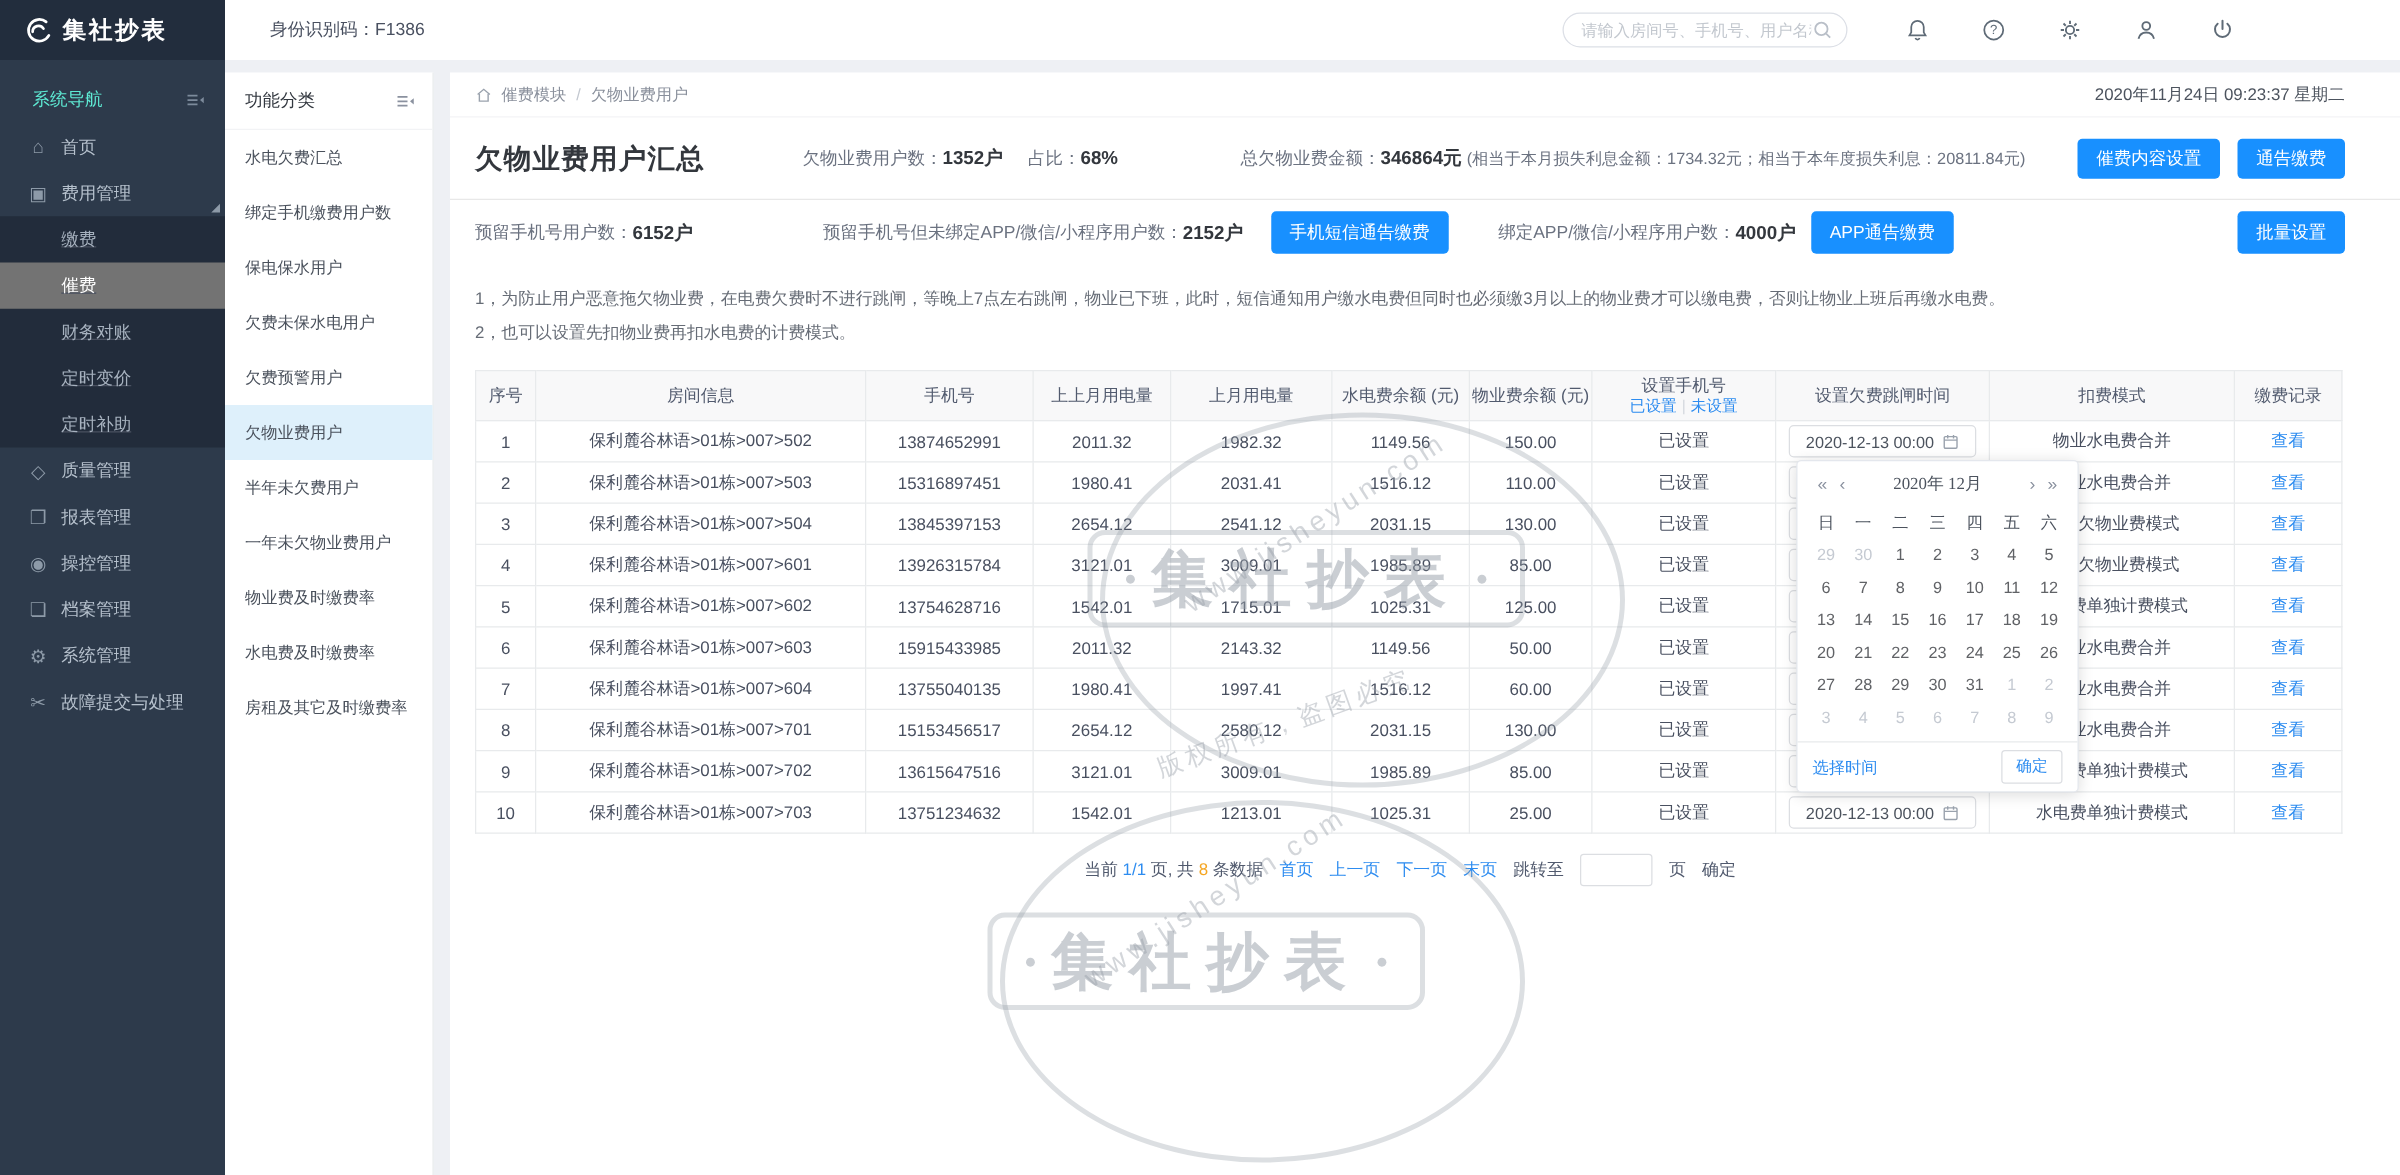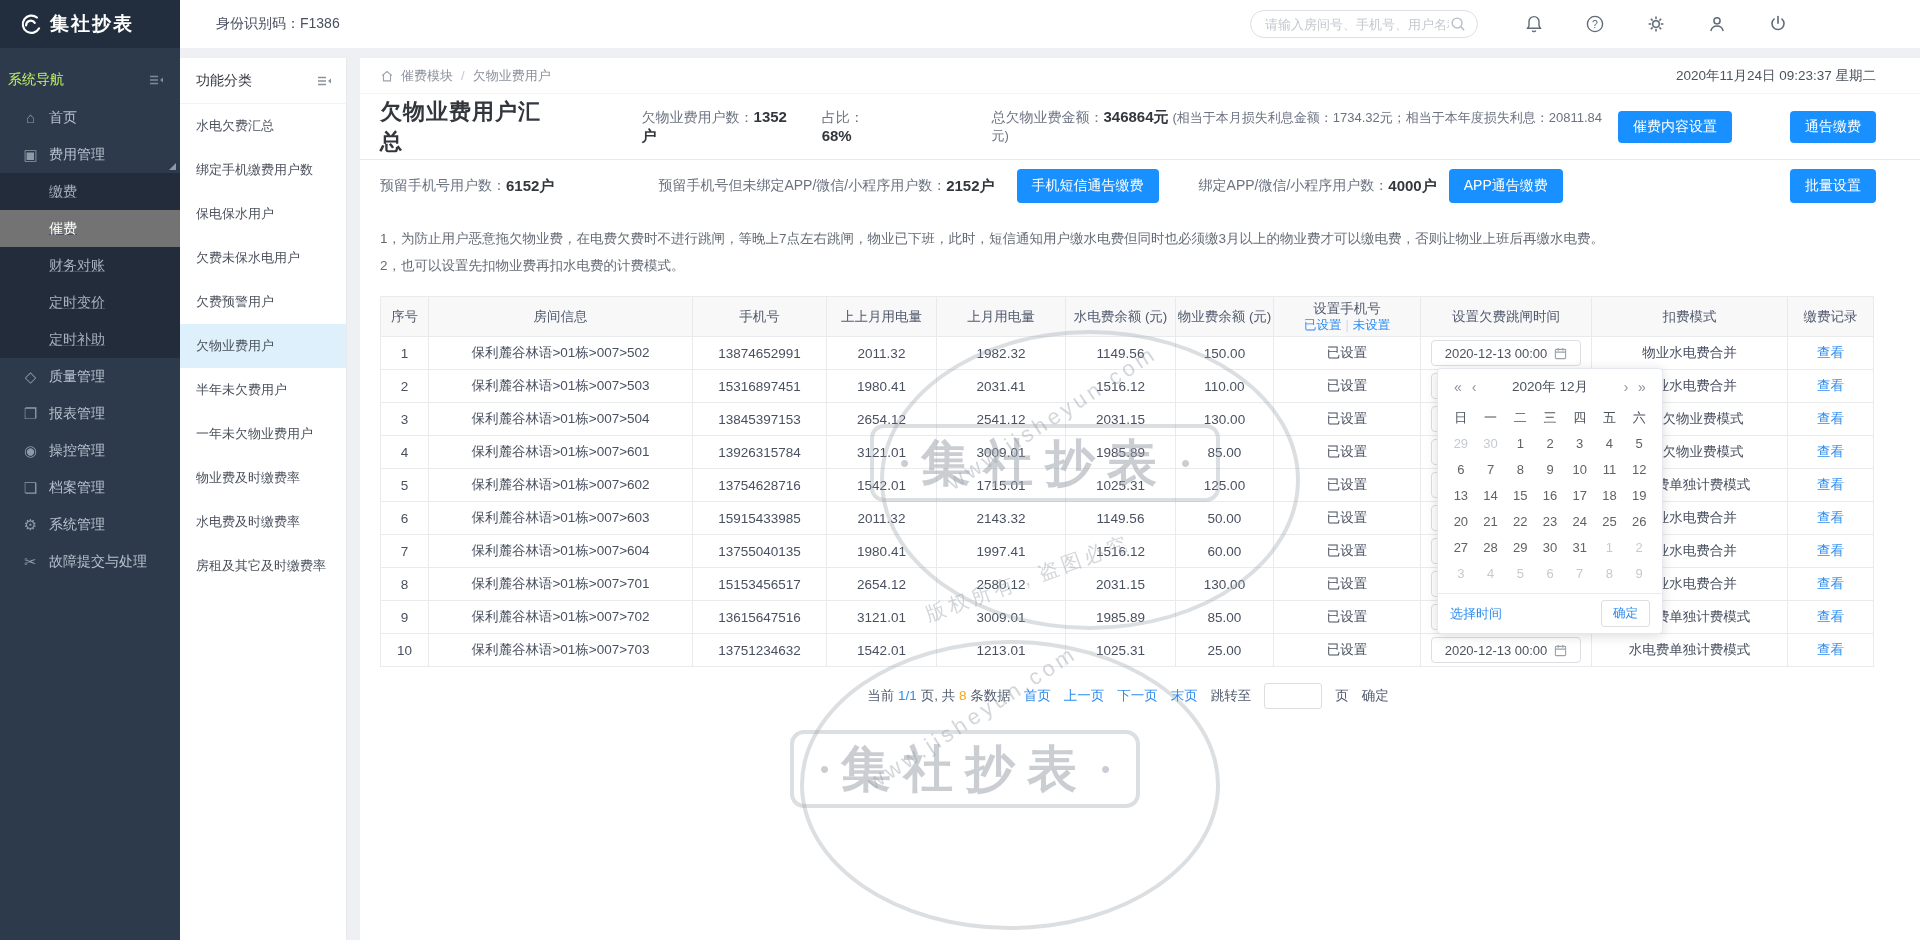--- a/index.html
+++ b/index.html
@@ -13,21 +13,21 @@
   .search-pill input { border:none; outline:none; flex:1; font-size:13px; color:#606266; font-family:inherit; background:transparent; }
   .search-pill input::placeholder { color:#c3c8cf; }
   .top-icons { display:flex; align-items:center; gap:41px; margin-left:46px; margin-right:132px; color:#5f6b77; }
   .top-icons .tico { width:20px; height:20px; cursor:pointer; }
   svg.ic { display:block; }
 
   
   .sidebar { position:absolute; left:0; top:0; bottom:0; width:180px; background:#2d3a4b; z-index:4; }
   .logo { height:48px; background:#222d3d; display:flex; align-items:center; padding-left:16px; gap:8px; }
   .logo-text { color:#fff; font-size:19px; font-weight:bold; letter-spacing:2px; }
-  .nav-header { height:38px; margin-top:13px; display:flex; align-items:center; padding:0 16px 0 8px; color:#bef264; font-size:14px; }
+  .nav-header { height:38px; margin-top:13px; display:flex; align-items:center; padding:0 16px 0 26px; color:#5eead4; font-size:14px; }
   .nav-header .sp { flex:1; }
   .menu-item { height:37px; display:flex; align-items:center; padding-left:22px; gap:10px; color:#b6c1cd; font-size:14px; cursor:pointer; position:relative; }
   .menu-item .mico { width:17px; text-align:center; color:#8d9aa8; font-size:15px; flex:0 0 17px; }
   .submenu { background:#222c3b;text-decoration:underline; }
   .submenu .menu-item { padding-left:49px; color:#a7b2bf; }
   .submenu .menu-item.active { background:#737373; color:#fff; }
   .corner-flag { position:absolute; right:4px; bottom:3px; width:0; height:0; border-left:7px solid transparent; border-bottom:7px solid #8d9aa8; }
 
   
   .workspace { position:absolute; left:180px; top:48px; right:0; bottom:0; background:#eef0f4; }
@@ -48,21 +48,21 @@
   .crumb-date { margin-left:auto; color:#4c535e; font-size:13.5px; }
 
   .title-row { height:66px; display:flex; align-items:center; padding:0 44px 0 20px; border-bottom:1px solid #e8e8e8; }
   .page-title { font-size:22px; font-weight:bold; color:#33373d; letter-spacing:1px; }
   .stat { font-size:14px; color:#6b7280; }
   .stat b { color:#33373d; font-size:15px; font-weight:bold; }
   .s1 { margin-left:78px; } .s2 { margin-left:20px; } .s3 { margin-left:98px; }
   .amount-note { color:#6b7280; font-size:13px; }
   .btn { background:#1890ff; color:#fff; border:none; border-radius:4px; height:32px; padding:0 15px; font-size:14px; font-family:inherit; cursor:pointer; white-space:nowrap; }
   .title-row .btn + .btn { margin-left:14px; }
-  .title-btns { margin-left:auto; display:flex;gap:44px; }
+  .title-btns { margin-left:auto; display:flex; }
 
   .row2 { height:52px; display:flex; align-items:center; padding:0 44px 0 20px; }
   .row2 .lab { color:#6b7280; } .row2 b { color:#33373d; font-size:15px; }
   .g2 { margin-left:104px; } .g3 { margin-left:22px; } .g4 { margin-left:40px; } .g5 { margin-left:12px; }
   .row2 .btn { height:34px; }
   .batch { margin-left:auto; }
 
   .notes { padding:13px 44px 10px 20px; font-size:13.5px; color:#666c76; line-height:27px; }
 
   
@@ -84,21 +84,21 @@
   .pager { margin-top:16px; display:flex; align-items:center; justify-content:center; gap:13px; font-size:13.5px; color:#515a6e; padding-right:24px; }
   .pager a { color:#2d8cf0; text-decoration:none; cursor:pointer; }
   .pg-blue { color:#2d8cf0; } .pg-orange { color:#f5a623; }
   .jump-input { width:58px; height:26px; border:1px solid #dcdee2; border-radius:3px; outline:none; font-family:inherit; text-align:center; }
   .pager .plain-ok { cursor:pointer; }
 
   
   .picker { position:absolute; left:1437px; top:368px; width:226px; background:#fff; border:1px solid #e4e7ed; border-radius:4px; box-shadow:0 2px 12px rgba(0,0,0,.14); z-index:20; font-size:13px; }
   .pk-nav { height:36px; display:flex; align-items:center; padding:0 12px; color:#8a919f; }
   .pk-nav .ar { cursor:pointer; font-size:14px; width:16px; text-align:center; }
-  .pk-title { flex:1; text-align:center; color:#4c535e; font-size:13.5px; cursor:pointer; }
+  .pk-title { flex:1; text-align:center; color:#4c535e; font-size:13.5px; cursor:pointer;font-family:Liberation Serif, serif; }
   .pk-days, .pk-week { display:flex; padding:0 8px; }
   .pk-days span { width:30px; height:26px; line-height:26px; text-align:center; color:#4c535e; }
   .pk-week span { width:30px; height:26px; line-height:26px; text-align:center; color:#606266; cursor:pointer; }
   .pk-week span.dim { color:#c5cad2; }
   .pk-foot { margin-top:6px; border-top:1px solid #e8eaec; height:40px; display:flex; align-items:center; padding:0 12px; }
   .pk-time { color:#2d8cf0; cursor:pointer; }
   .pk-ok { margin-left:auto; border:1px solid #dcdee2; border-radius:3px; background:#fff; color:#2d8cf0; font-size:12.5px; padding:4px 11px; cursor:pointer; font-family:inherit; }
 
   
   .wm { position:absolute; pointer-events:none; z-index:6; color:#9aa2ad; }

